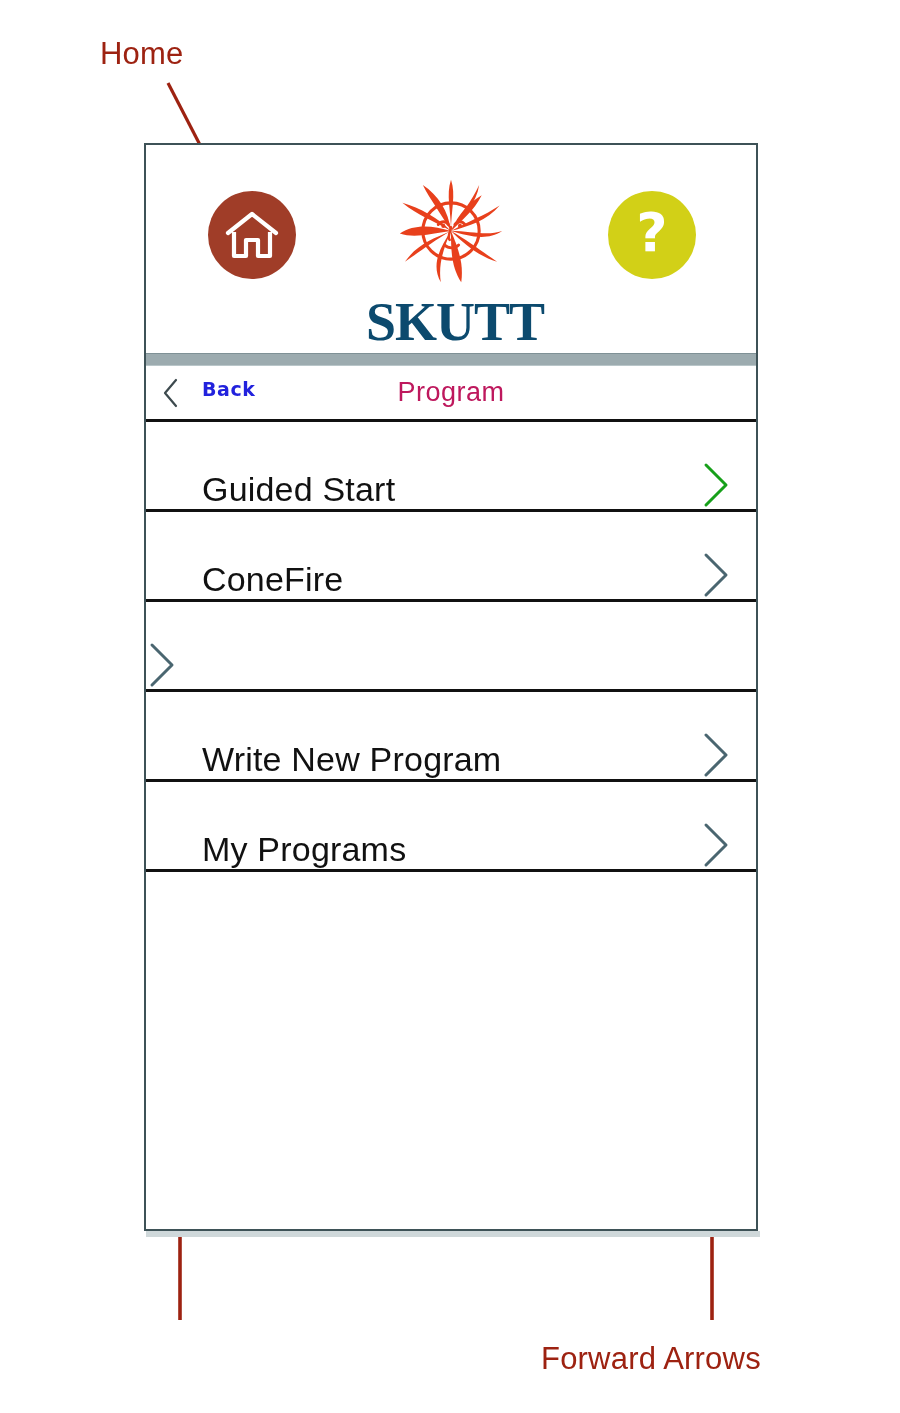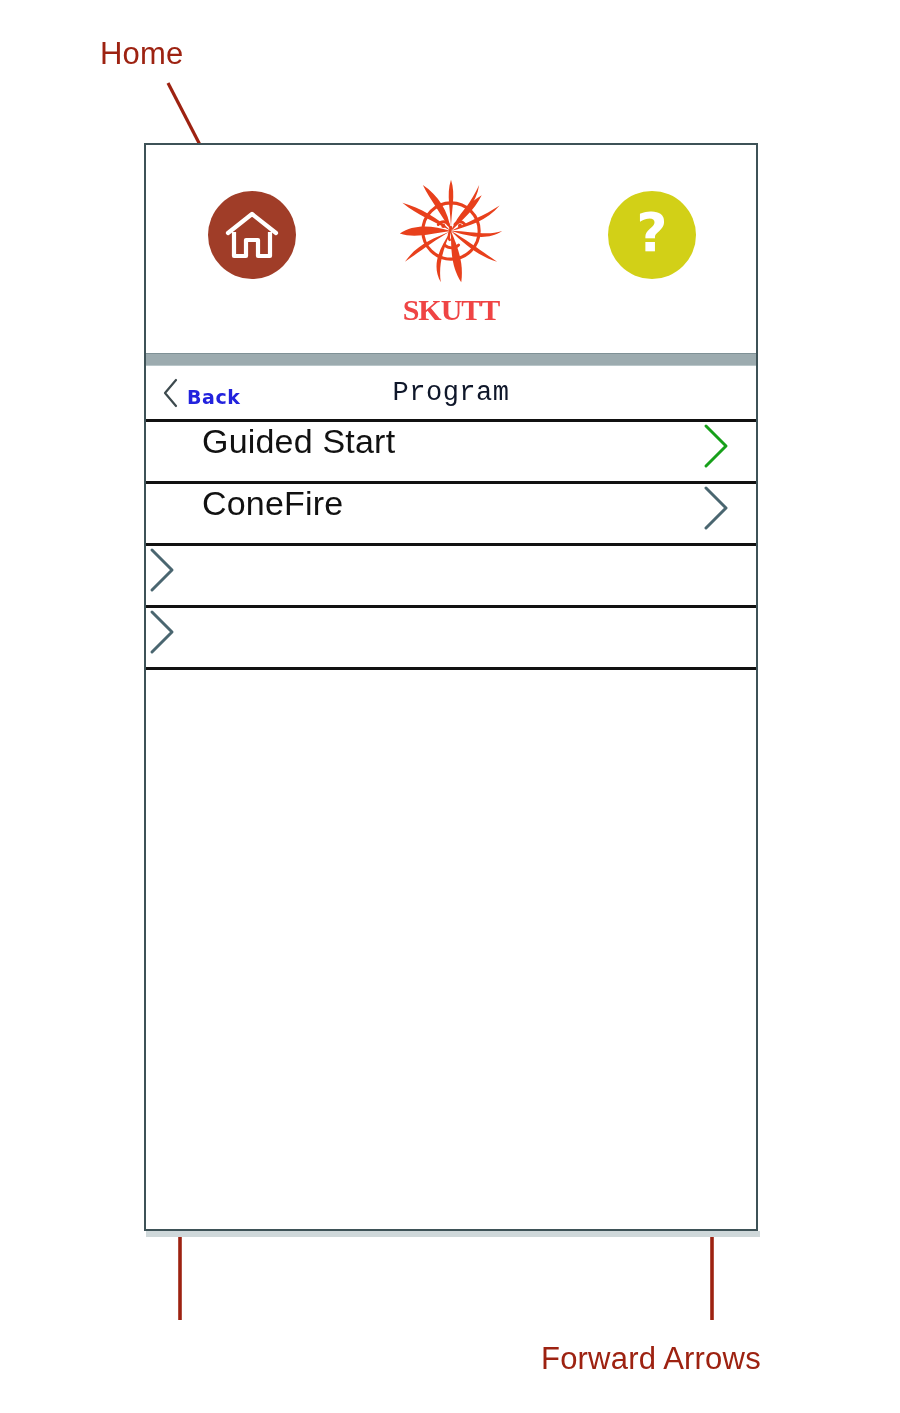--- a/index.html
+++ b/index.html
@@ -103,23 +103,23 @@
     position: absolute;
     left: 50%;
     transform: translateX(-50%);
     top: 22px;
     width: 170px;
     text-align: center;
   }
   #skutt-wordmark {
     font-family: "Liberation Serif", serif;
     font-weight: bold;
-    font-size: 30px;
+    font-size: 54px;
     letter-spacing: -1px;
-    color: #ef4444;
+    color: #0c4a6e;
     line-height: 1;
     margin-top: -4px;
   }
 
   
   #gray-bar {
     height: 11px;
     background: #9CABAF;
     border-top: 1px solid #7f9196;
     border-bottom: 1px solid #b9c6c9;
@@ -128,52 +128,52 @@
   
   #nav-bar {
     position: relative;
     height: 53px;
     border-bottom: 3px solid #111111;
     display: flex;
     align-items: center;
   }
   #back-control {
     display: flex;
-    align-items: flex-end;
-    gap: 8px;
+    align-items: flex-start;
+    gap: 23px;
     margin-left: 16px;
   }
   #back-label {
     color: #2222DD;
     font-family: "DejaVu Sans", sans-serif;
     font-weight: bold;
     font-size: 19px;
     letter-spacing: 0.6px;
   }
   #nav-title {
     position: absolute;
     left: 0; right: 0;
     text-align: center;
-    font-family: Liberation Mono, monospace;
+    font-family: Liberation Sans, sans-serif;
     font-size: 27px;
-    color: #0f172a;
+    color: #be185d;
     letter-spacing: 0.5px;
     pointer-events: none;
   }
 
   
   #menu-list {
     display: block;
   }
   .menu-row {
     position: relative;
-    height: 62px;
+    height: 90px;
     border-bottom: 3px solid #111111;
     display: flex;
-    align-items: flex-start;
+    align-items: flex-end;
     justify-content: space-between;
     background: #ffffff;
     box-sizing: border-box;
   }
   .menu-row-label {
     margin-left: 56px;
     font-family: "Liberation Sans", sans-serif;
     font-size: 34px;
     color: #111111;
     letter-spacing: 0.2px;
@@ -289,24 +289,31 @@
         </svg>
       </div>
 
       <div class="menu-row">
         <svg class="chevron-right" width="32" height="48" viewBox="0 0 32 48" xmlns="http://www.w3.org/2000/svg">
           <path d="M6 4 L26 24 L6 44" fill="none" stroke="#4A6670" stroke-width="3" stroke-linecap="round" stroke-linejoin="round"></path>
         </svg>
       </div>
 
       <div class="menu-row">
+        <span class="menu-row-label">Write New Program</span>
         <svg class="chevron-right" width="32" height="48" viewBox="0 0 32 48" xmlns="http://www.w3.org/2000/svg">
           <path d="M6 4 L26 24 L6 44" fill="none" stroke="#4A6670" stroke-width="3" stroke-linecap="round" stroke-linejoin="round"></path>
         </svg>
       </div>
 
+      <div class="menu-row">
+        <span class="menu-row-label">My Programs</span>
+        <svg class="chevron-right" width="32" height="48" viewBox="0 0 32 48" xmlns="http://www.w3.org/2000/svg">
+          <path d="M6 4 L26 24 L6 44" fill="none" stroke="#4A6670" stroke-width="3" stroke-linecap="round" stroke-linejoin="round"></path>
+        </svg>
+      </div>
 
 
       <div id="empty-area"></div>
     </div>
 
   </div>
 </div>
 
 </body></html>

